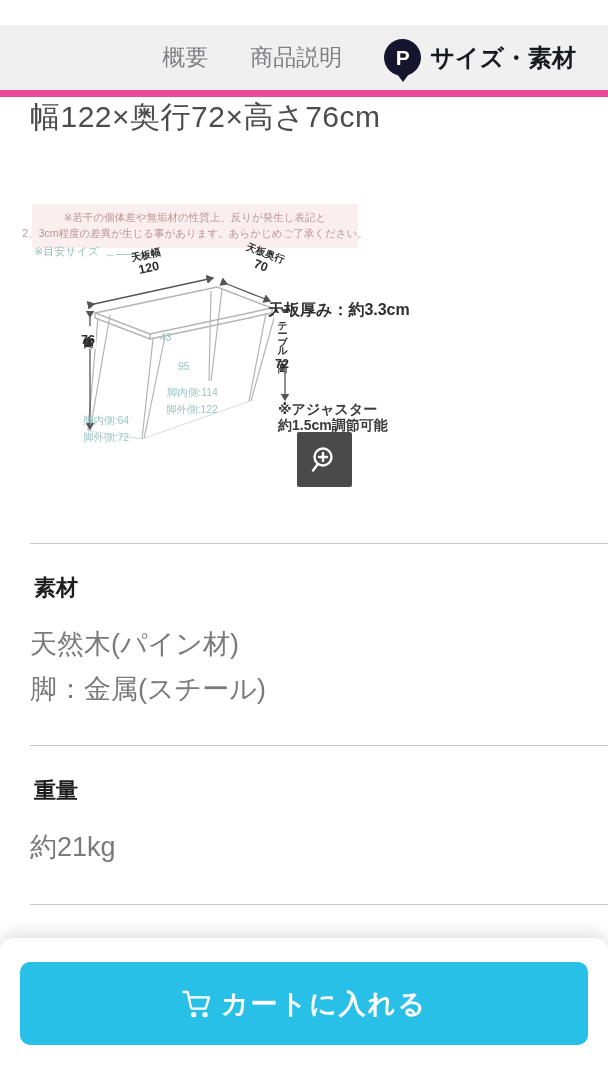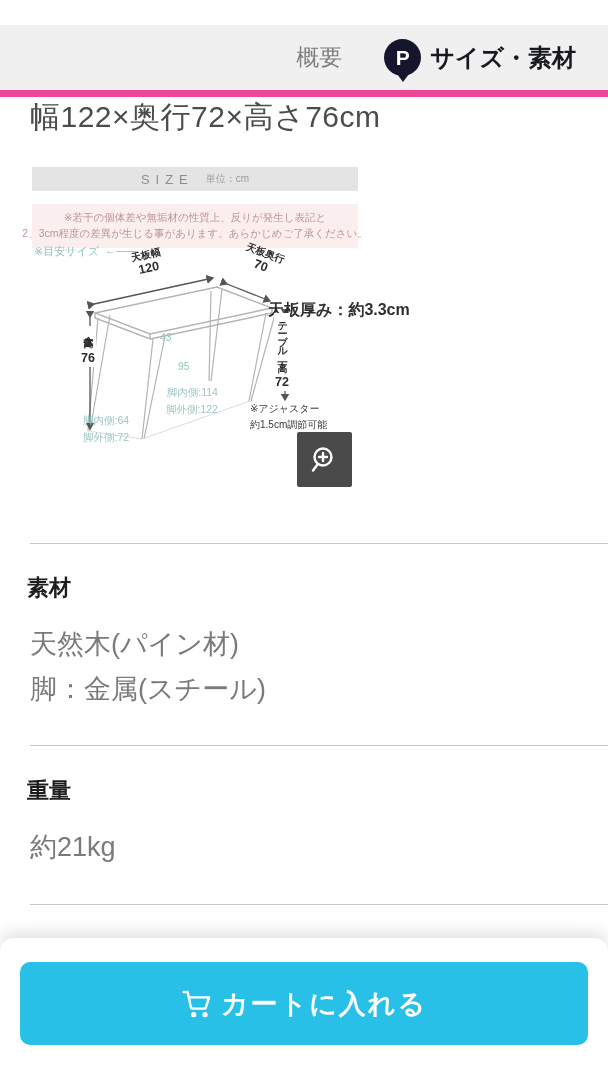--- a/index.html
+++ b/index.html
@@ -20,50 +20,50 @@
     position:relative;width:37px;height:37px;border-radius:50%;background:#15152d;
     display:flex;align-items:center;justify-content:center;flex:0 0 auto;
   }
   .p-badge::after{
     content:"";position:absolute;bottom:-6px;left:13px;width:0;height:0;
     border-left:6px solid transparent;border-right:6px solid transparent;border-top:8px solid #15152d;
   }
   .p-badge span{color:#fff;font-weight:bold;font-size:21px;line-height:1;}
   
   .dims-line{position:absolute;top:97px;left:30px;font-size:30px;color:#4c4c4c;letter-spacing:.5px;}
-  .section-heading{position:absolute;left:27px;font-size:22px;font-weight:bold;color:#1d1d1f;}
+  .section-heading{position:absolute;left:34px;font-size:22px;font-weight:bold;color:#1d1d1f;}
   .section-line{position:absolute;left:30px;font-size:27px;color:#7a7a7c;text-align:center;}
   .divider{position:absolute;left:30px;right:0;height:1px;background:#c9c9c9;}
   
   .diagram-box{position:absolute;top:163px;left:30px;width:330px;height:340px;background:#fff;}
   .size-header{
     position:absolute;top:4px;left:2px;right:2px;height:24px;background:#e4e4e4;
     display:flex;align-items:center;justify-content:center;gap:12px;
   }
   .size-header .t{font-size:13px;letter-spacing:6px;color:#8d8d8d;}
   .size-header .u{font-size:10px;color:#9c9c9c;}
   .notice-box{
     position:absolute;top:33px;left:2px;right:2px;height:44px;background:#fbeeee;
     display:flex;flex-direction:column;align-items:center;justify-content:center;gap:2px;margin-top:8px;
   }
   .notice-box span{font-size:10.5px;color:#bb9595;white-space:nowrap;}
-  .guide-note{position:absolute;top:81px;left:4px;font-size:11px;color:#8fbfbc;display:flex;gap:6px;align-items:flex-start;}
+  .guide-note{position:absolute;top:81px;left:4px;font-size:11px;color:#8fbfbc;display:flex;gap:6px;align-items:flex-end;}
   .fig-svg{position:absolute;top:0;left:0;pointer-events:none;}
   .fig-label{position:absolute;font-weight:bold;color:#2e2e2e;text-align:center;line-height:1.15;}
   .fig-label .nm{display:block;font-size:10px;}
   .fig-label .vl{display:block;font-size:12.5px;}
   .v-dim{
     position:absolute;display:flex;flex-direction:column;align-items:center;background:#fff;
     font-weight:bold;color:#2e2e2e;padding:2px 1px;
   }
   .v-dim .nm{writing-mode:vertical-rl;text-orientation:upright;font-size:10px;letter-spacing:1px;}
-  .v-dim .vl{font-size:12.5px;margin-top:20px;}
+  .v-dim .vl{font-size:12.5px;margin-top:2px;}
   .teal-txt{position:absolute;font-size:10.5px;color:#9cc4c1;line-height:17px;white-space:nowrap;}
   .thick-label{position:absolute;top:137px;left:238px;font-size:16px;font-weight:bold;color:#2e2e2e;white-space:nowrap;}
-  .adjuster-note{position:absolute;top:238px;left:220px;font-size:10px;font-weight:normal;color:#3a3a3a;line-height:16px;white-space:nowrap;}
+  .adjuster-note{position:absolute;top:238px;left:248px;font-size:14px;font-weight:bold;color:#3a3a3a;line-height:16px;white-space:nowrap;}
   .zoom-btn{
     position:absolute;top:269px;left:267px;width:55px;height:55px;background:#4a4a4a;border-radius:2px;
     display:flex;align-items:center;justify-content:center;cursor:pointer;
   }
   
   .bottom-sheet{
     position:absolute;top:938px;left:0;width:608px;height:142px;background:#ffffff;
     border-radius:14px 14px 0 0;box-shadow:0 -7px 14px rgba(0,0,0,0.10);
   }
   .cart-button{
@@ -72,35 +72,32 @@
   }
   .cart-button span{color:#ffffff;font-size:27px;font-weight:bold;letter-spacing:2px;}
 </style>
 </head>
 <body>
 
 <div class="top-strip"></div>
 
 <nav class="nav-bar">
   <div class="nav-tab">概要</div>
+  <div class="nav-tab">商品説明</div>
   <div class="nav-tab active">
     <div class="p-badge">
       <span>P</span>
     </div>
     <span>サイズ・素材</span>
   </div>
 </nav>
 
 <div class="dims-line">幅122×奥行72×高さ76cm</div>
 
 <div class="diagram-box">
-  <div class="size-header">
-    <span class="t">SIZE</span>
-    <span class="u">単位：cm</span>
-  </div>
   <div class="notice-box">
     <span>※若干の個体差や無垢材の性質上、反りが発生し表記と</span>
     <span>2、3cm程度の差異が生じる事があります。あらかじめご了承ください。</span>
   </div>
   <div class="guide-note">
     <span>※目安サイズ</span>
     <span>←――→</span>
   </div>
 
   <svg class="fig-svg" width="330" height="340" viewBox="0 0 330 340">

